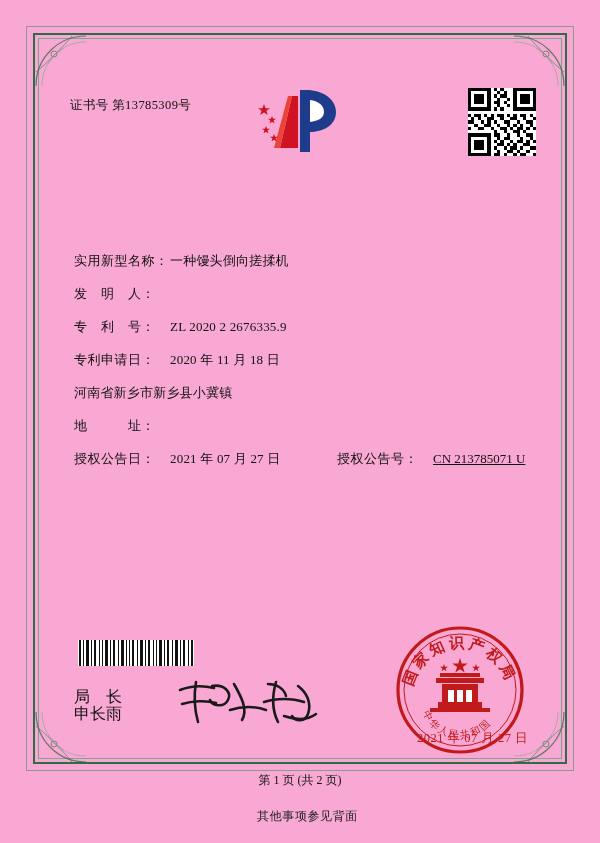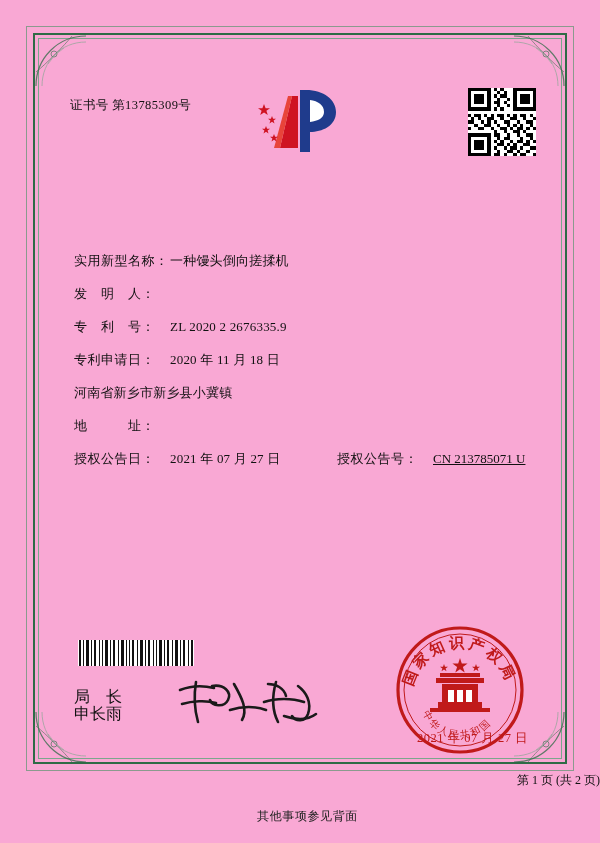--- a/index.html
+++ b/index.html
@@ -172,21 +172,21 @@
     position: absolute;
     right: 72px; top: 730px;
     font-size: 12.5px;
     color: #c01a1a;
     letter-spacing: 0.5px;
   }
 
   .page-no {
     position: absolute;
     left: 0; right: 0; top: 772px;
-    text-align: right;
+    text-align: center;
     font-size: 12px;
     color: #111;
   }
   .footer-note {
     position: absolute;
     left: 0; right: 0; top: 808px;
     text-align: center;
     font-size: 12px;
     color: #222;
     letter-spacing: 0.6px;

